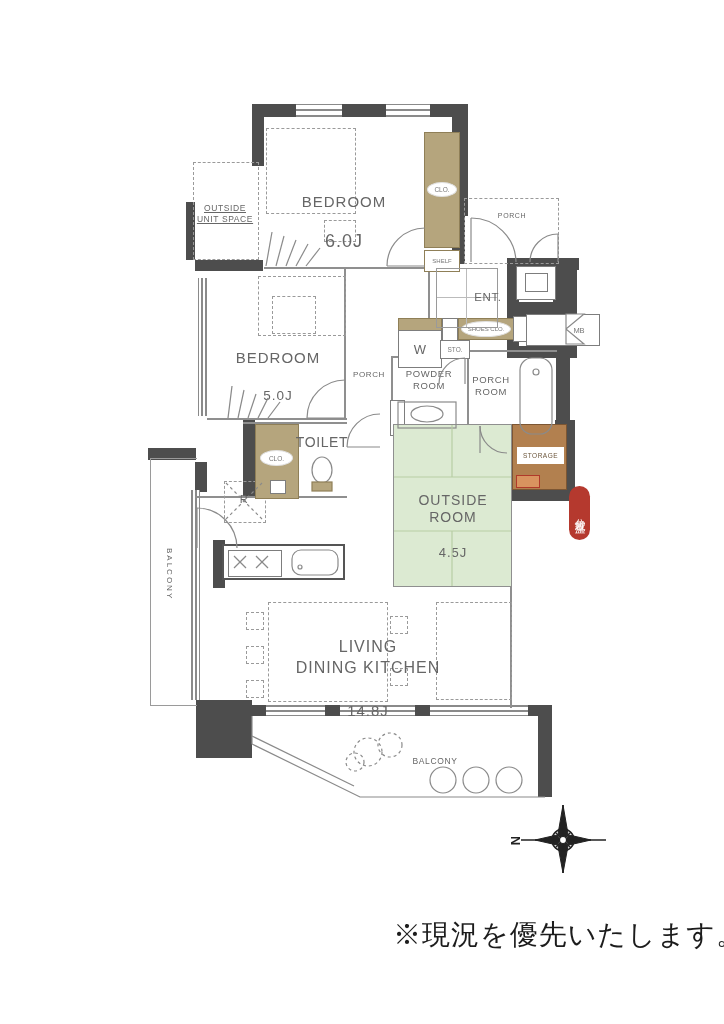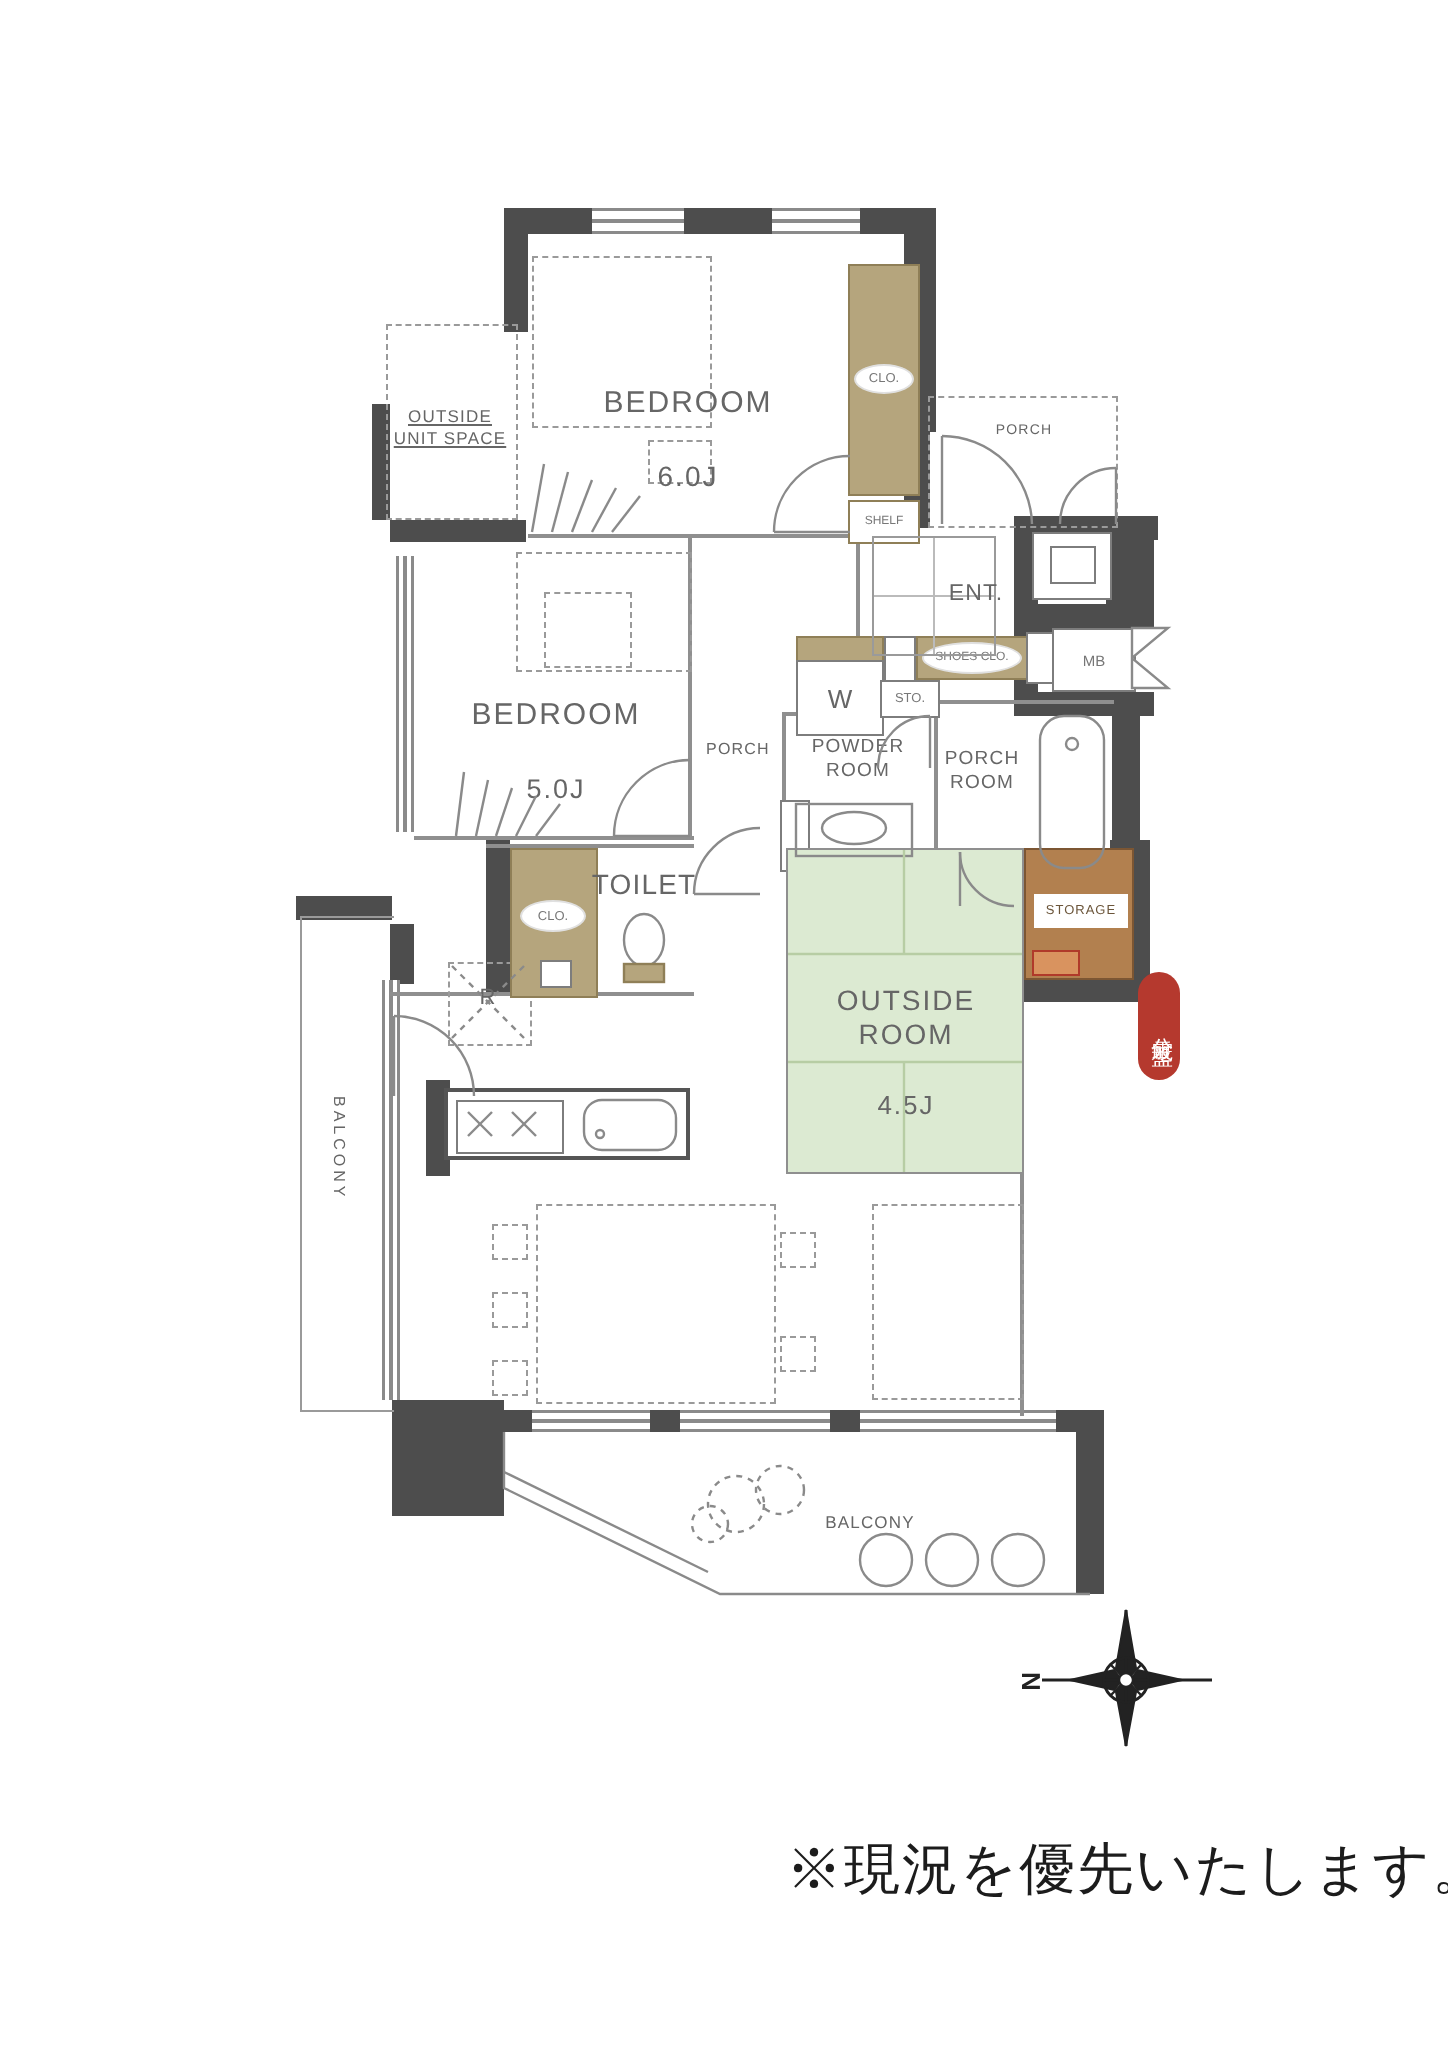--- a/index.html
+++ b/index.html
@@ -133,50 +133,55 @@
   <div class="abs" style="left:512px;top:424px;width:55px;height:66px;background:#b2804f;border:1px solid #7c5633;box-sizing:border-box;"></div>
   <div class="box" style="left:517px;top:447px;width:45px;height:15px;display:flex;align-items:center;justify-content:center;border-color:#fff;">
     <span style="font-size:6.5px;color:#6b553a;letter-spacing:0.5px;">STORAGE</span>
   </div>
   <div class="abs" style="left:516px;top:475px;width:22px;height:11px;background:#d9935f;border:1.5px solid #b03a2a;"></div>
 
   <div class="tatami"></div>
 
   <div class="box" style="left:516px;top:266px;width:38px;height:32px;"></div>
   <div class="box" style="left:525px;top:273px;width:21px;height:17px;"></div>
-  <div class="box" style="left:526px;top:314px;width:40px;height:30px;display:flex;align-items:center;justify-content:center;">
+  <div class="box" style="left:526px;top:314px;width:40px;height:30px;display:flex;align-items:center;justify-content:center;padding-left:32px;">
     <span style="font-size:7.5px;color:#777;">MB</span>
   </div>
 
   <div class="abs" style="left:436px;top:268px;width:60px;height:58px;border:1px solid #9a9a9a;
        background:linear-gradient(to right,transparent calc(50% - 0.5px),#bbb calc(50% - 0.5px) calc(50% + 0.5px),transparent calc(50% + 0.5px)),
                   linear-gradient(to bottom,transparent calc(50% - 0.5px),#bbb calc(50% - 0.5px) calc(50% + 0.5px),transparent calc(50% + 0.5px));"></div>
 
   <div class="abs" style="left:222px;top:544px;width:123px;height:36px;border:2px solid #555;box-sizing:border-box;background:#fff;"></div>
   <div class="box" style="left:228px;top:550px;width:52px;height:25px;"></div>
 
   <div class="lbl" style="left:284px;top:174px;width:120px;font-size:15px;letter-spacing:1px;">
     <span>BEDROOM</span><br>
-    <span style="font-size:14px;">6.0J</span>
+    <span style="font-size:18px;">6.0J</span>
   </div>
   <div class="lbl" style="left:218px;top:330px;width:120px;font-size:15px;letter-spacing:1px;">
     <span>BEDROOM</span><br>
     <span style="font-size:13.5px;">5.0J</span>
   </div>
   <div class="lbl" style="left:460px;top:290px;width:56px;font-size:11.5px;">ENT.</div>
   <div class="lbl" style="left:346px;top:370px;width:46px;font-size:8px;">PORCH</div>
   <div class="lbl" style="left:398px;top:368px;width:62px;font-size:9.5px;">POWDER
 ROOM</div>
   <div class="lbl" style="left:462px;top:374px;width:58px;font-size:9.5px;">PORCH
 ROOM</div>
   <div class="lbl" style="left:294px;top:434px;width:56px;font-size:14px;">TOILET</div>
   <div class="lbl" style="left:398px;top:474px;width:110px;font-size:14px;letter-spacing:1px;">
     <span>OUTSIDE
 ROOM</span><br>
     <span style="font-size:13px;margin-top:12px;">4.5J</span>
+  </div>
+  <div class="lbl" style="left:278px;top:614px;width:180px;font-size:16px;letter-spacing:1px;line-height:1.35;">
+    <span>LIVING
+DINING KITCHEN</span><br>
+    <span style="font-size:15px;">14.8J</span>
   </div>
   <div class="lbl vtext" style="left:164px;top:548px;font-size:8px;letter-spacing:2px;">BALCONY</div>
   <div class="lbl" style="left:404px;top:756px;width:62px;font-size:8.5px;">BALCONY</div>
 
   <div class="abs" style="left:150px;top:458px;width:46px;height:246px;border:1px solid #9a9a9a;border-right:none;"></div>
 
   <div id="badge">分電盤</div>
 
   <svg width="724" height="1024" viewBox="0 0 724 1024">
     <g stroke="#8a8a8a" stroke-width="1.2" fill="none">

